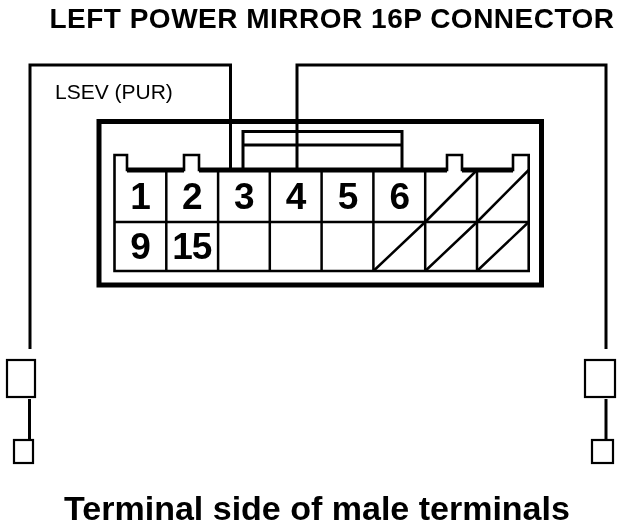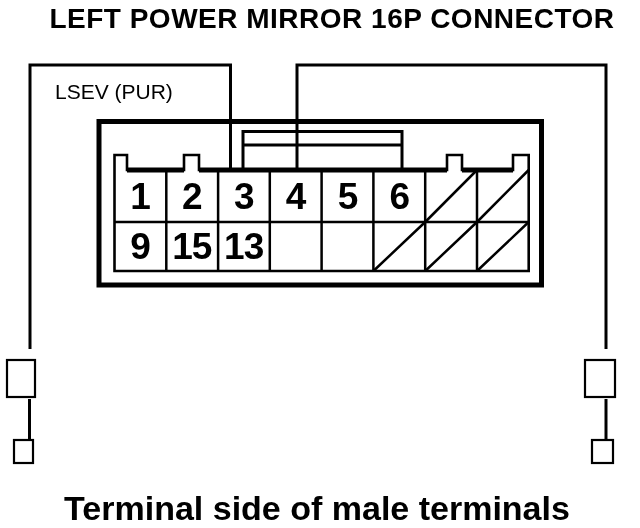--- a/index.html
+++ b/index.html
@@ -116,21 +116,20 @@
     <div class="pin-cell">1</div>
     <div class="pin-cell">2</div>
     <div class="pin-cell">3</div>
     <div class="pin-cell">4</div>
     <div class="pin-cell">5</div>
     <div class="pin-cell">6</div>
     <div class="pin-cell"></div>
     <div class="pin-cell"></div>
     <div class="pin-cell">9</div>
     <div class="pin-cell">15</div>
-    <div class="pin-cell">13</div>
     <div class="pin-cell"></div>
     <div class="pin-cell"></div>
     <div class="pin-cell"></div>
   </div>
 
   <div class="caption">Terminal side of male terminals</div>
 
 </div>
 
 </body></html>

